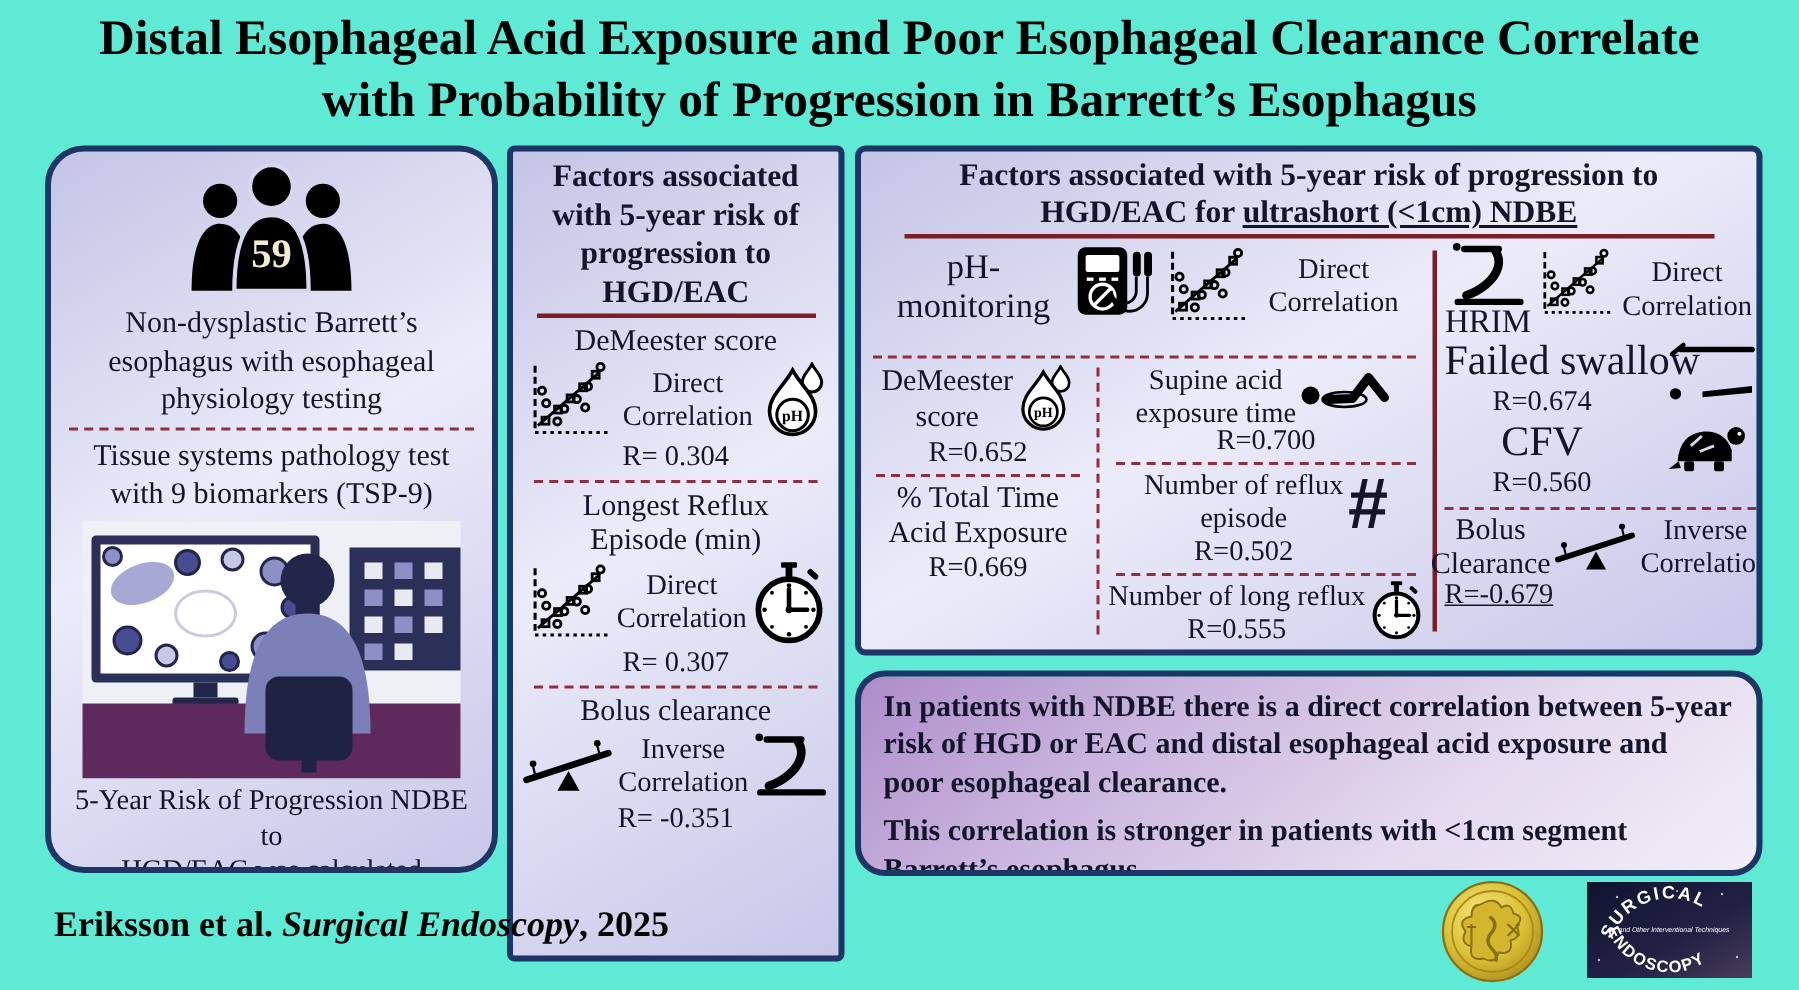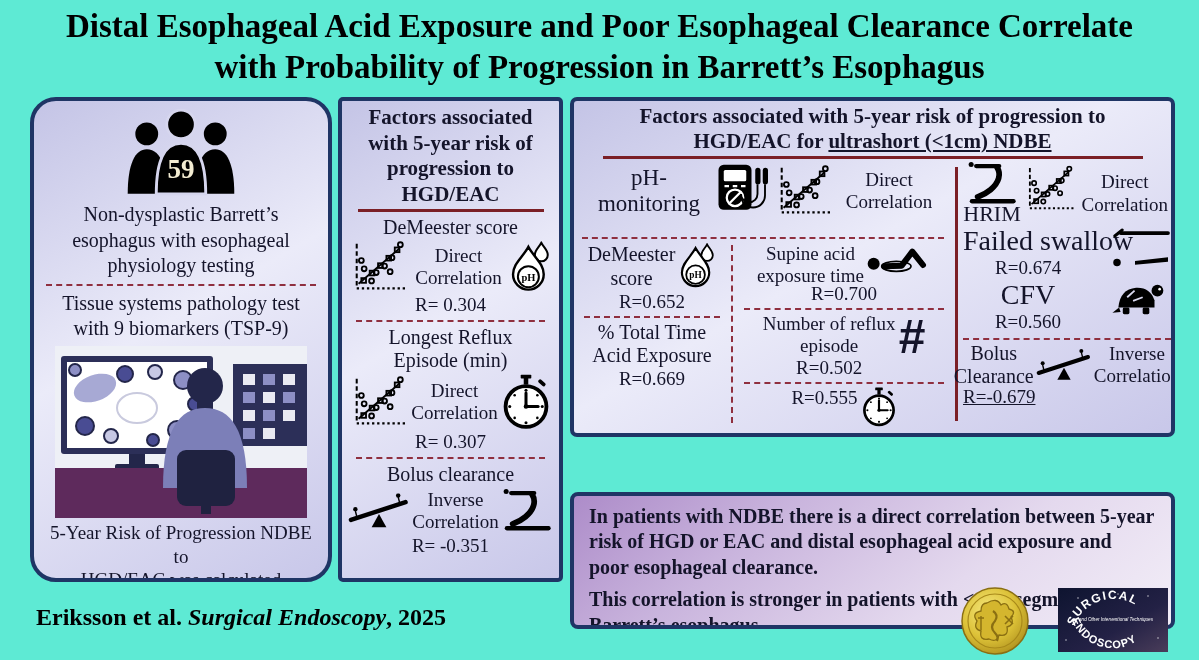--- a/index.html
+++ b/index.html
@@ -4,24 +4,24 @@
 <style>
   html,body{margin:0;padding:0;background:#fff;}
   #canvas{position:relative;width:1199px;height:660px;background:#5eead4;overflow:hidden;
           font-family:"Liberation Serif",serif;color:#14142a;}
   .title{position:absolute;top:6px;left:0;width:1199px;text-align:center;
          font-size:33px;font-weight:bold;line-height:1.23;color:#000;white-space:pre-line;}
   .panel{position:absolute;border:4px solid #1f3565;
          background:linear-gradient(150deg,#c4c4e6 0%,#ebebf9 46%,#c8c7e9 100%);
          box-sizing:border-box;overflow:hidden;}
   #left-panel{left:30px;top:97px;width:302px;height:485px;border-radius:26px;}
-  #middle-panel{left:338px;top:97px;width:225px;height:485px;border-radius:5px;}
+  #middle-panel{left:338px;top:97px;width:225px;height:544px;border-radius:5px;}
   #right-panel{left:570px;top:97px;width:605px;height:340px;border-radius:7px;}
-  #summary-box{left:570px;top:447px;width:605px;height:137px;border-radius:8px;
-         background:linear-gradient(140deg,#ad8cc9 0%,#c9b4dd 30%,#e4d9ee 65%,#f2edf7 100%);margin-top:45px;}
+  #summary-box{left:570px;top:447px;width:605px;height:137px;border-radius:20px;
+         background:linear-gradient(140deg,#ad8cc9 0%,#c9b4dd 30%,#e4d9ee 65%,#f2edf7 100%);}
   .preline{white-space:pre-line;}
   .ctr{text-align:center;}
   .dash-h{border-top:2px dashed #8f2f3f;height:0;}
   .rule-red{height:3px;background:#7b1f26;border:none;}
   .icon{display:inline-block;}
   .icon svg{display:block;}
   
   #left-panel .inner{padding:5px 10px 0 10px;}
   .people-wrap{position:relative;width:118px;margin:2px auto 0 auto;}
   .people-num{position:absolute;left:0;top:46px;width:118px;text-align:center;
@@ -382,20 +382,21 @@
             <div>
               <div class="name preline">Number of  reflux
 episode</div>
               <div class="rval">R=0.502</div>
             </div>
             <span class="hash">#</span>
           </div>
           <div class="dash-h"></div>
           <div class="flexrow">
             <div>
+              <div class="name">Number of long reflux</div>
               <div class="rval">R=0.555</div>
             </div>
             <span class="icon">
                 <svg width="36" height="40" viewBox="0 0 66 74">
                   <use href="#sym-watch"></use>
                 </svg>
               </span>
           </div>
         </div>
       </div>

